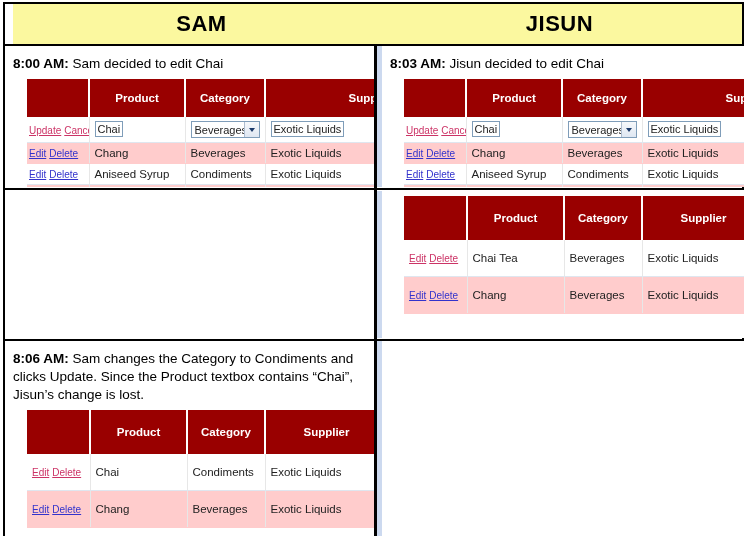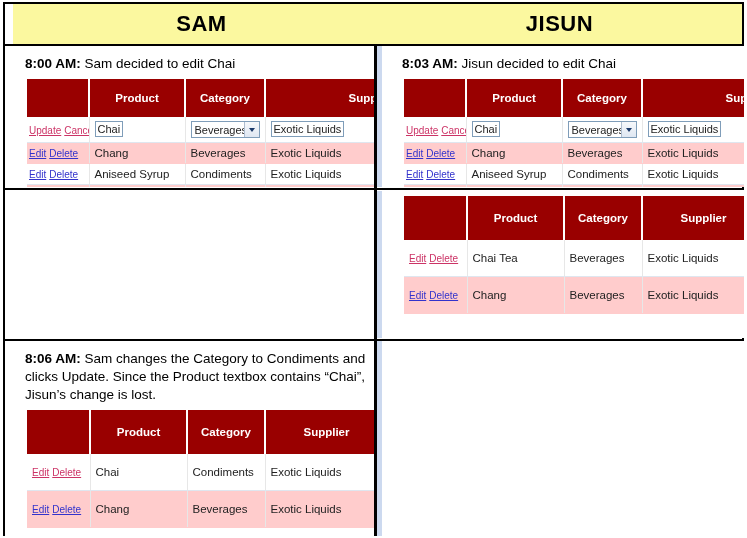--- a/index.html
+++ b/index.html
@@ -64,21 +64,20 @@
   .pane.p-sam-2   { left: 5px;   top: 190px; width: 369px; height: 148px; }
   .pane.p-jis-2   { left: 382px; top: 190px; width: 362px; height: 148px; }
   .pane.p-sam-3   { left: 5px;   top: 341px; width: 369px; height: 195px; }
   .pane.p-jis-3   { left: 382px; top: 341px; width: 362px; height: 195px; }
 
   .caption {
     font-size: 13.5px;
     color: #000000;
     line-height: 18px;
     padding: 9px 8px 0 8px;
-    margin-left: 12px;
   }
   .caption .t { font-weight: bold; }
 
   
   .gv-wrap { padding: 6px 0 0 22px; }
   .gv {
     border-collapse: collapse;
     table-layout: fixed;
     font-size: 11.5px;
     color: #222222;

